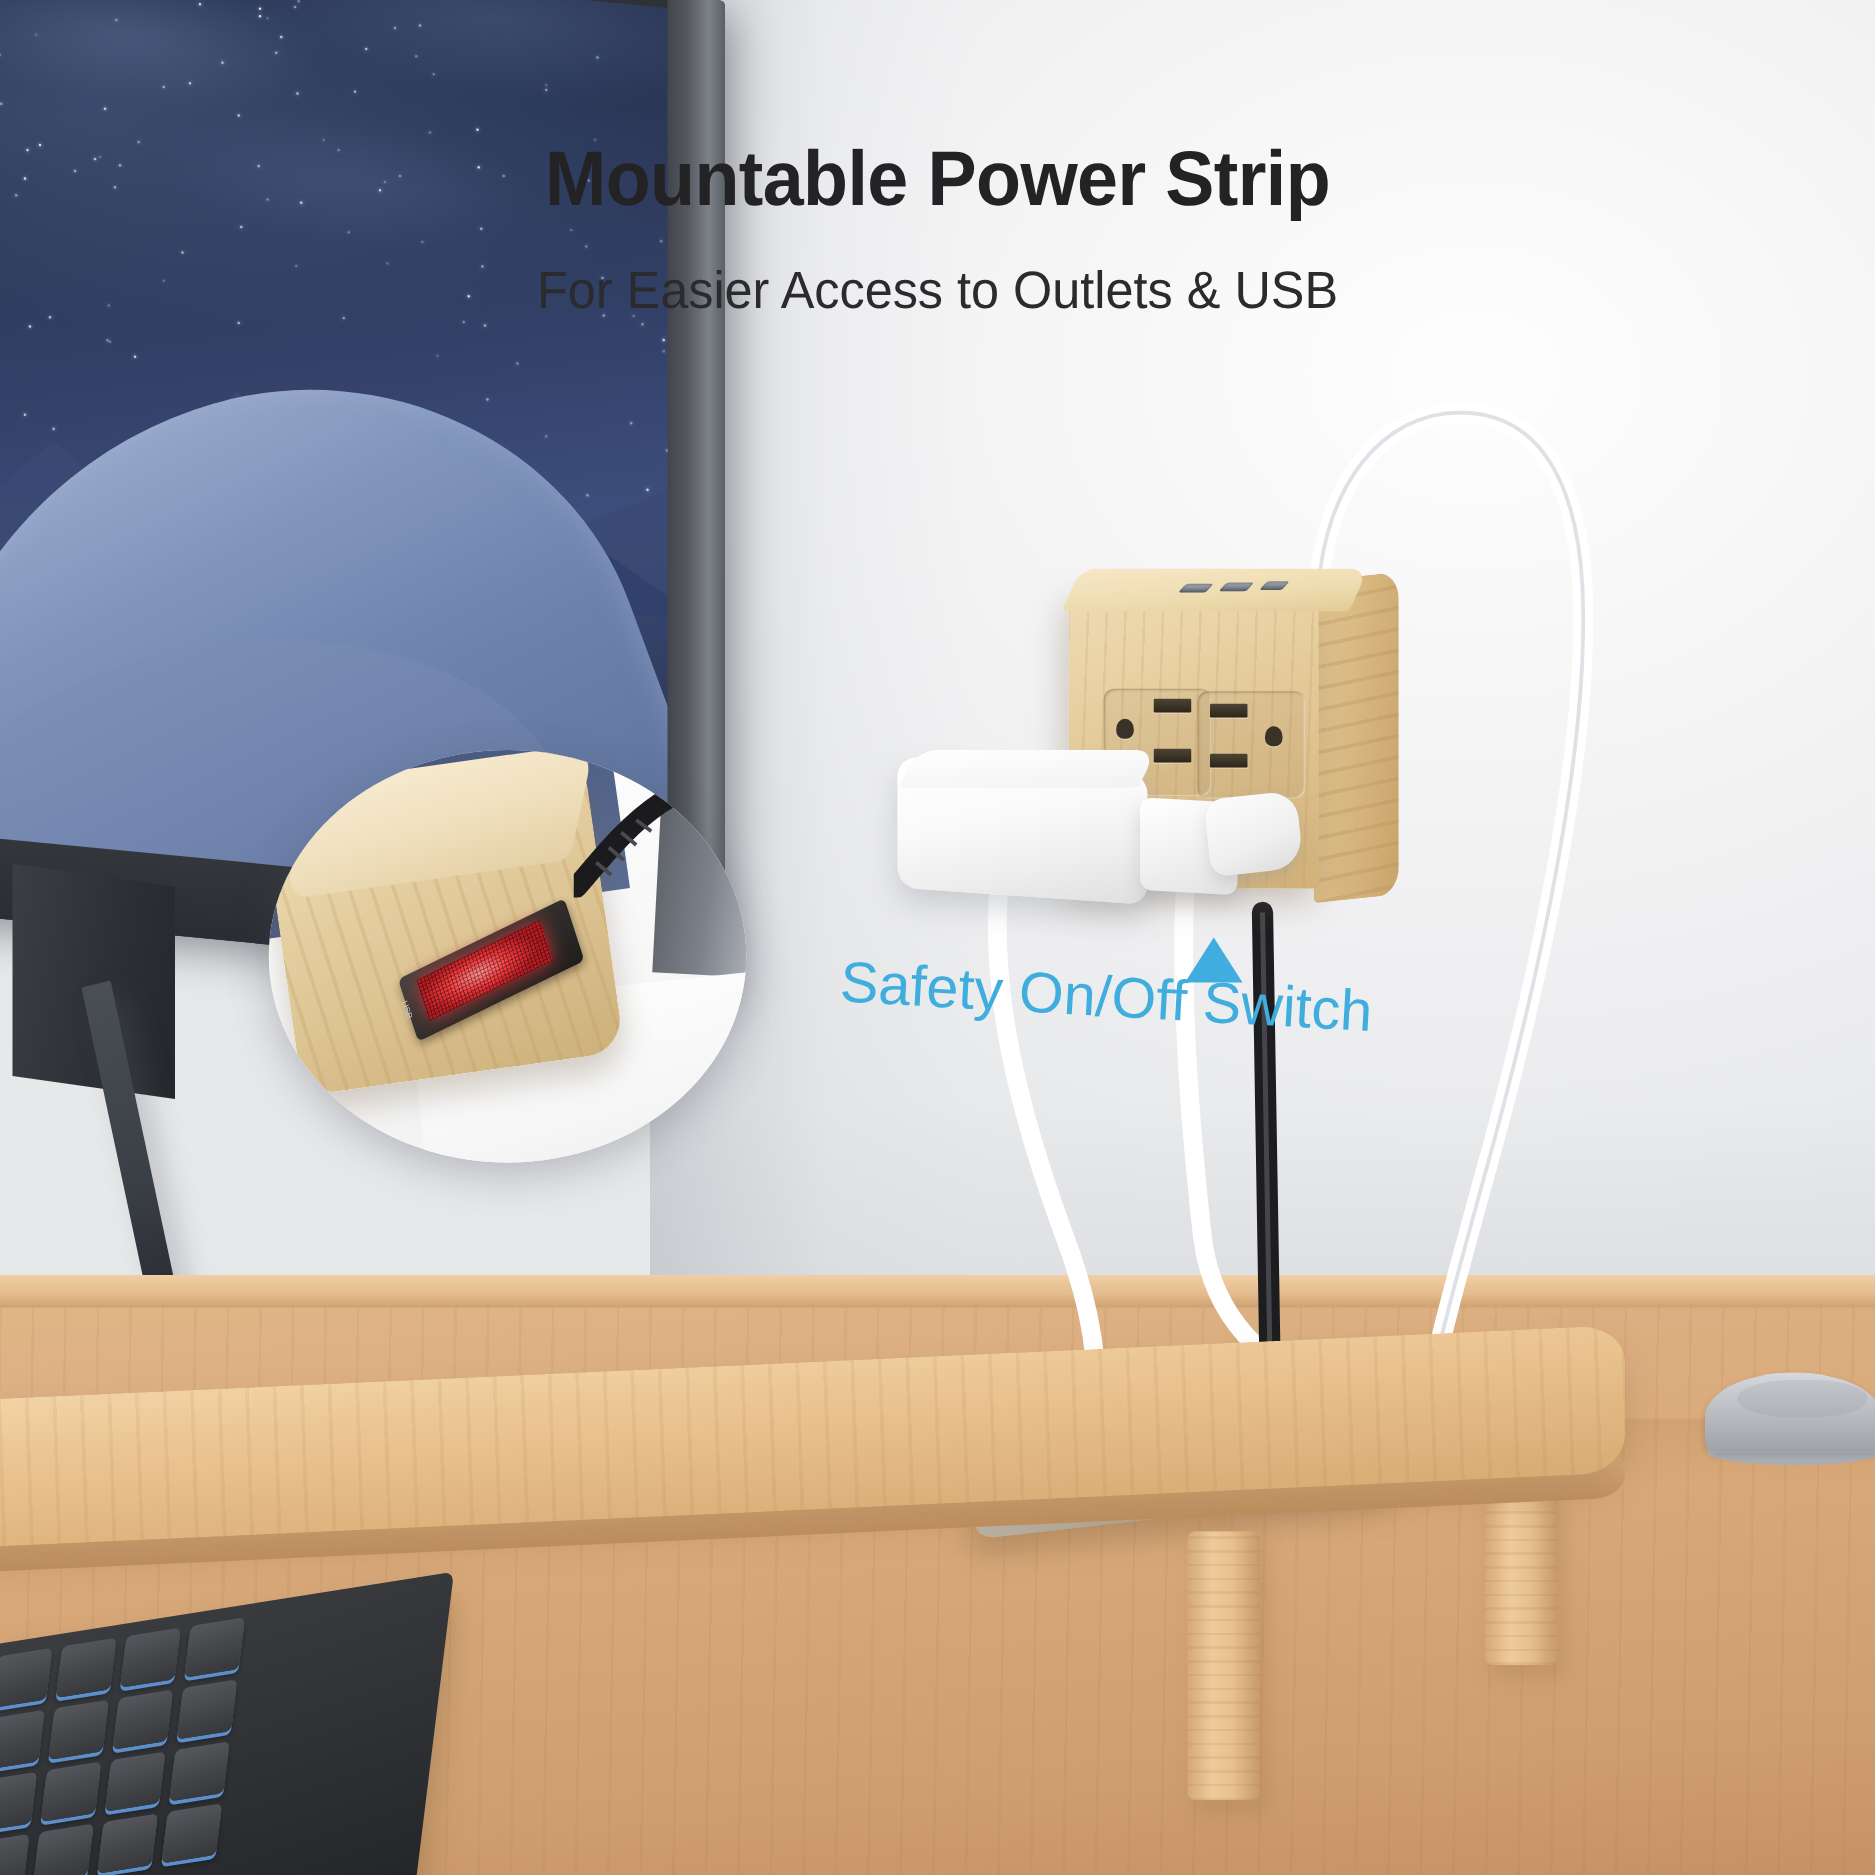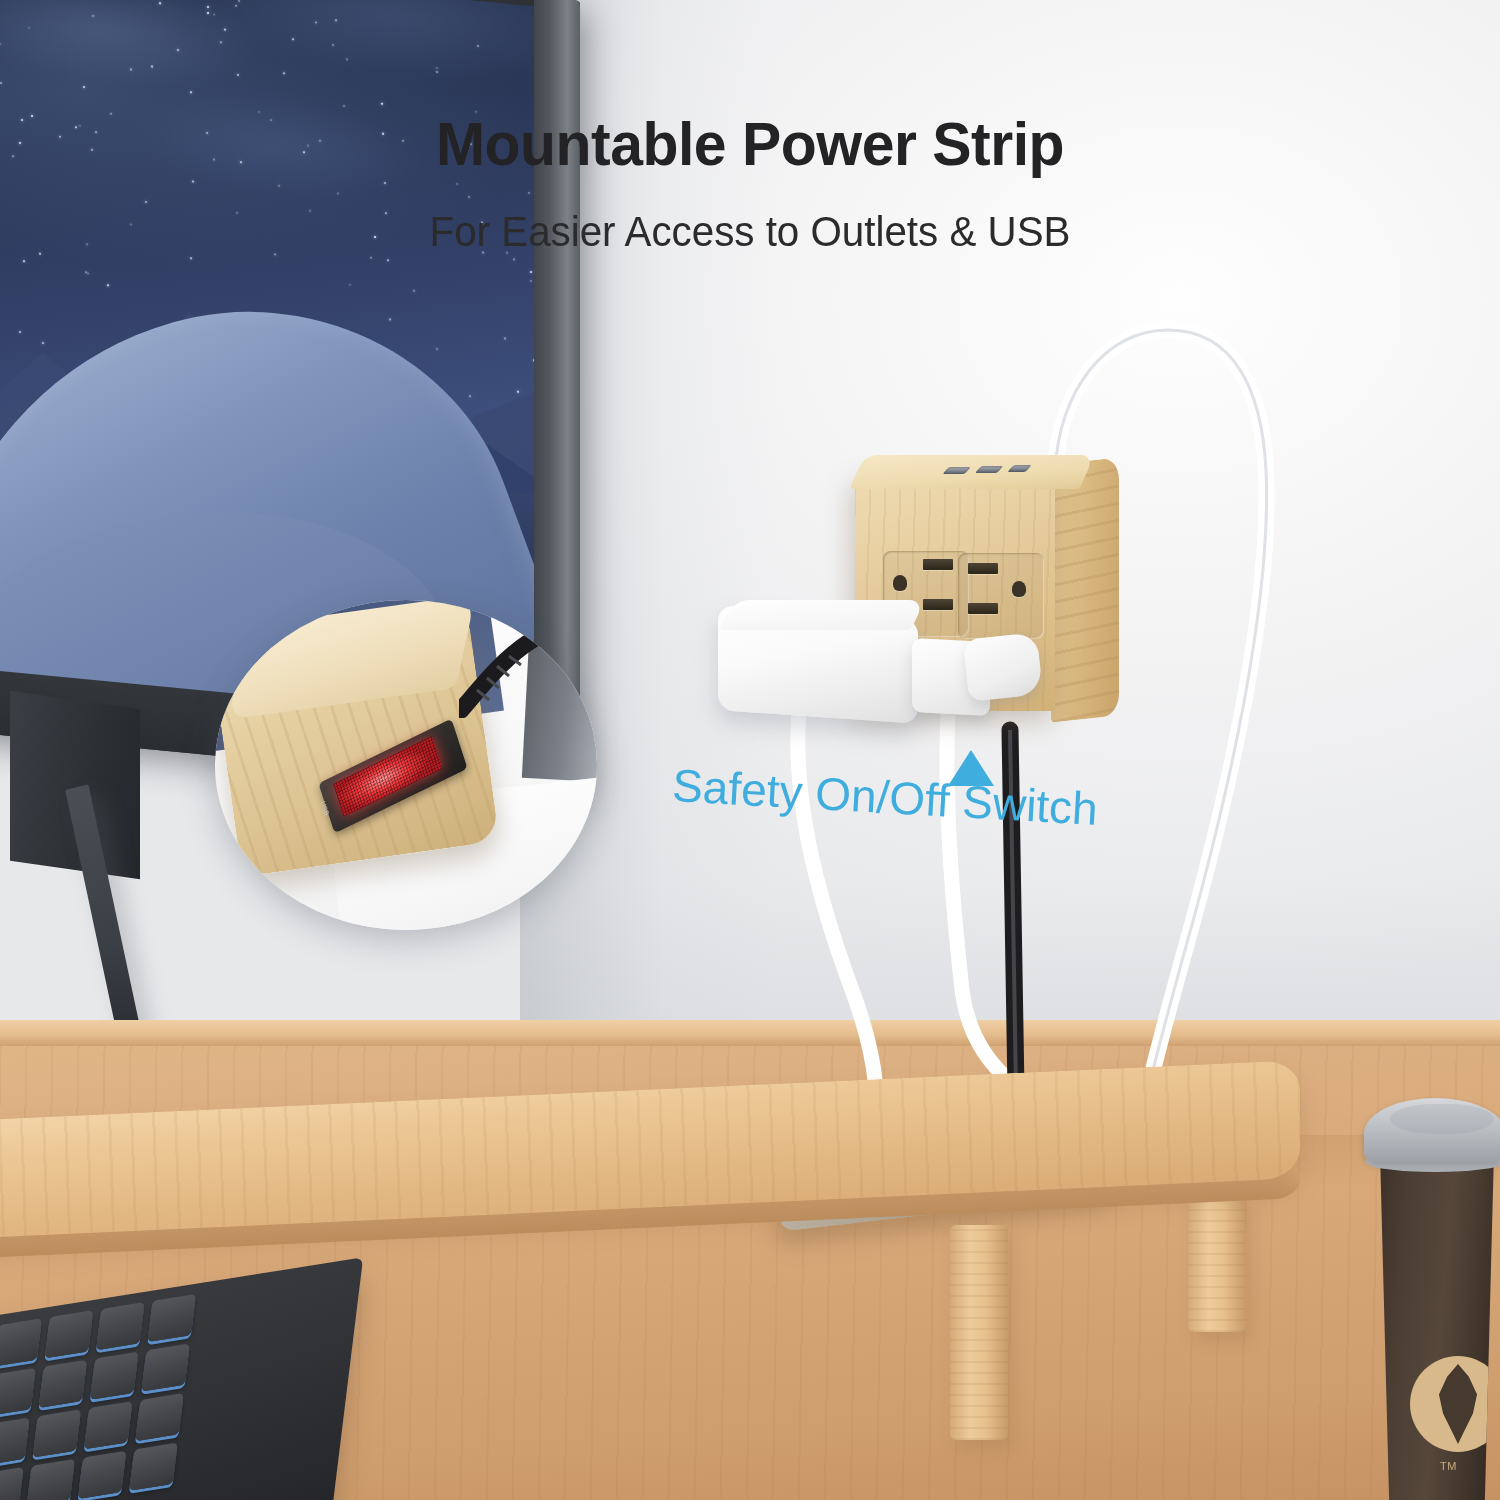--- a/index.html
+++ b/index.html
@@ -647,24 +647,20 @@
           <div class="kb-key" style="left: 208px; top: 96px;"></div>
           <div class="kb-key" style="left: 52px; top: 144px;"></div>
           <div class="kb-key" style="left: 104px; top: 144px;"></div>
           <div class="kb-key" style="left: 156px; top: 144px;"></div>
           <div class="kb-key" style="left: 208px; top: 144px;"></div>
         </div>
     </div>
   </div>
 
   <div class="cup">
-    <div class="cup-body">
-      <div class="cup-logo"></div>
-      <div class="cup-tm">TM</div>
-    </div>
     <div class="cup-lip"></div>
     <div class="cup-lid">
       <div class="cup-lid-inner"></div>
     </div>
   </div>
 
   <div class="title">Mountable Power Strip</div>
   <div class="subtitle">For Easier Access to Outlets &amp; USB</div>
   <div class="callout-arrow"></div>
   <div class="callout">Safety On/Off Switch</div>

